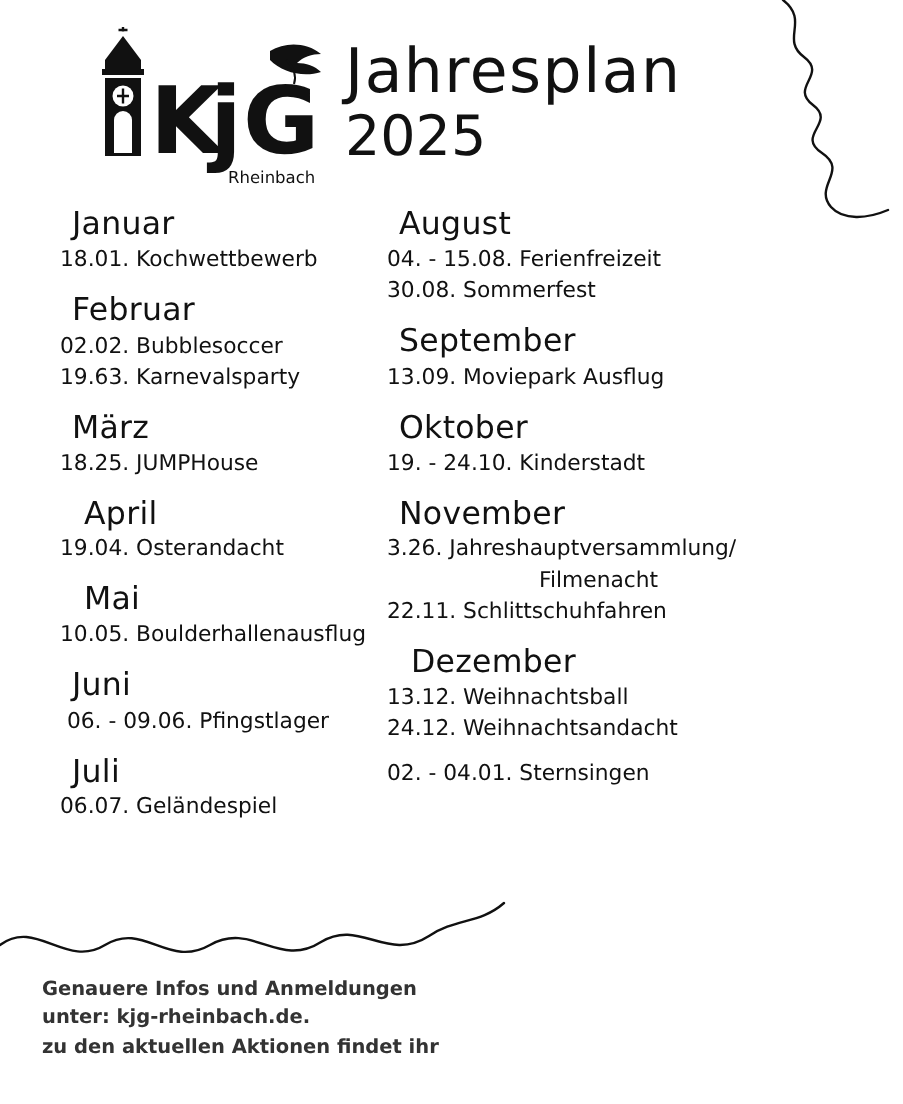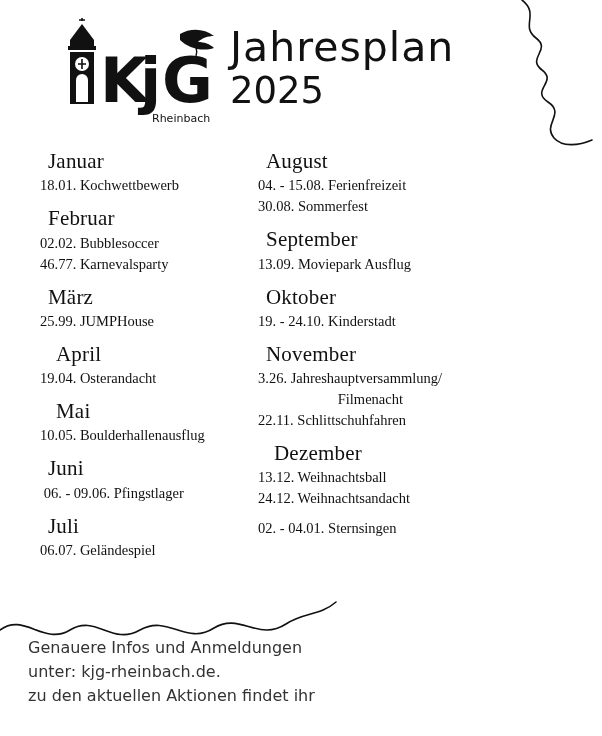--- a/index.html
+++ b/index.html
@@ -71,25 +71,24 @@
   .title-year {
     font-family: "DejaVu Sans", sans-serif;
     font-size: 37px;
     line-height: 1.2;
     font-weight: 400;
   }
 
   
   .columns {
     position: absolute;
-    top: 148px;
+    top: 136px;
     left: 0;
     right: 0;
     height: 500px;
-    font-family: Liberation Serif, serif;
   }
   .col {
     position: absolute;
     top: 0;
   }
   .col-left  { left: 40px;  width: 245px; }
   .col-right { left: 258px; width: 330px; }
 
   .month {
     margin-bottom: 9px;
@@ -109,23 +108,24 @@
     line-height: 1.45;
     white-space: pre;
   }
 
   
   .footer {
     position: absolute;
     left: 28px;
     bottom: 28px;
     width: 320px;
-    font-size: 16px;
+    font-size: 13px;
     line-height: 1.5;
     color: #333;
+    font-weight: bold;
   }
   .footer div { white-space: pre; }
 </style>
 </head>
 <body>
 
 <div class="page">
 
   <svg class="squiggle-top" viewBox="0 0 200 150">
     <path d="M120 0 C138 14, 118 26, 134 38 C150 50, 124 58, 140 70 C156 82, 128 90, 146 102 C164 114, 140 124, 152 138 C160 147, 176 146, 190 140" fill="none" stroke="#111" stroke-width="1.6" stroke-linecap="round"></path>
@@ -170,25 +170,25 @@
 
   <div class="columns">
     <div class="col col-left" id="col-left">
         <div class="month">
           <div class="month-name indent-1">Januar</div>
           <div class="event">18.01. Kochwettbewerb</div>
         </div>
         <div class="month">
           <div class="month-name indent-1">Februar</div>
           <div class="event">02.02. Bubblesoccer</div>
-          <div class="event">46.77. Karnevalsparty</div>
+          <div class="event">19.63. Karnevalsparty</div>
         </div>
         <div class="month">
           <div class="month-name indent-1">März</div>
-          <div class="event">25.99. JUMPHouse</div>
+          <div class="event">18.25. JUMPHouse</div>
         </div>
         <div class="month">
           <div class="month-name indent-2">April</div>
           <div class="event">19.04. Osterandacht</div>
         </div>
         <div class="month">
           <div class="month-name indent-2">Mai</div>
           <div class="event">10.05. Boulderhallenausflug</div>
         </div>
         <div class="month">

